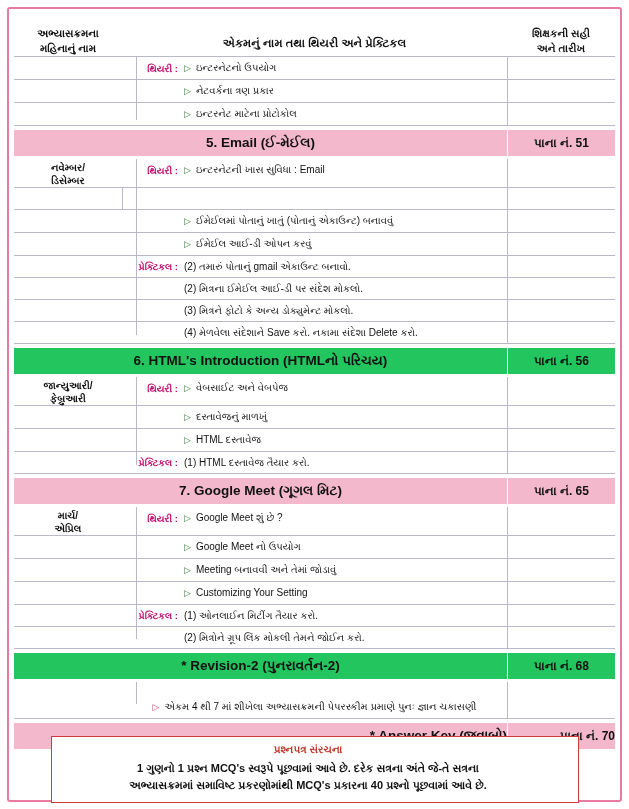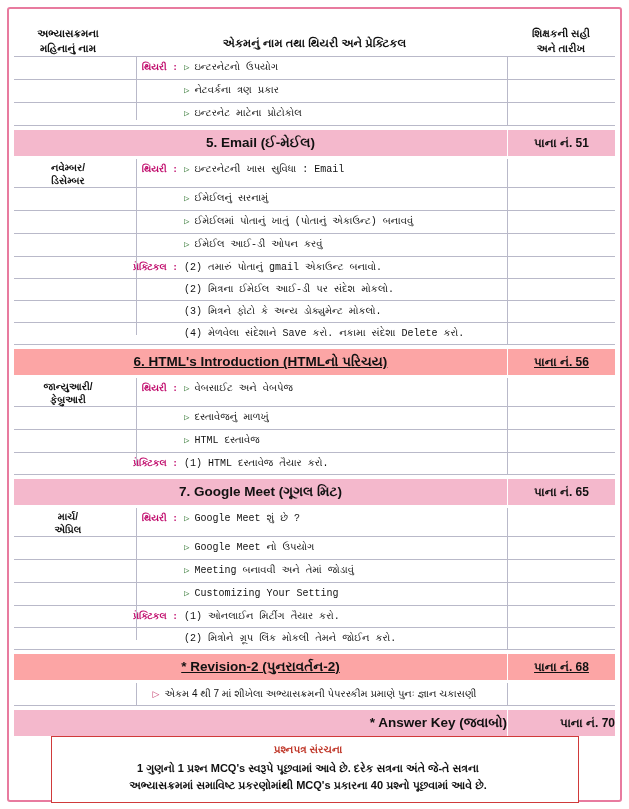--- a/index.html
+++ b/index.html
@@ -92,23 +92,22 @@
   .c-sign {
     width: 108px;
     flex: 0 0 108px;
     border-left: 1.2px solid #b9b9c9;
     box-sizing: border-box;
   }
 
   
   .linerow {
     display: flex;
-    align-items: flex-start;
+    align-items: flex-end;
     min-height: 21px;
-    font-family: Liberation Mono, monospace;
   }
   .lbl {
     width: 62px;
     flex: 0 0 62px;
     text-align: right;
     padding-right: 6px;
     font-size: 9.5px;
     font-weight: bold;
     box-sizing: border-box;
     line-height: 21px;
@@ -159,21 +158,21 @@
     text-align: center;
     font-size: 12px;
     font-weight: bold;
     color: #111;
     height: 26px;
     line-height: 26px;
     border-left: 1.2px solid #ffffff;
     box-sizing: border-box;
   }
   .band.pink .band-title, .band.pink .band-page { background: #f4b8cc; }
-  .band.purple .band-title, .band.purple .band-page { background: #fca5a5; text-decoration: underline; }
+  .band.purple .band-title, .band.purple .band-page { background: #22c55e; }
   .band.rose .band-title, .band.rose .band-page { background: #f4b8cc; text-align: right; }
 
   
   .fullline {
     border-bottom: 1.2px solid #b9b9c9;
     height: 0;
   }
 
   
   .notebox {
@@ -294,26 +293,20 @@
           <div class="lbl theory">થિયરી :</div>
           <div class="itemtxt"><span class="bullet">▷</span><span>ઇન્ટરનેટની ખાસ સુવિધા : Email</span></div>
         </div>
       </div>
       <div class="c-sign"></div>
     </div>
     <div class="fullline"></div>
 
     <div class="row">
       <div class="c-month"></div>
-      <div class="c-body">
-        <div class="linerow">
-          <div class="lbl blank">.</div>
-          <div class="itemtxt"><span class="bullet">▷</span><span>ઈમેઈલનું સરનામું</span></div>
-        </div>
-      </div>
       <div class="c-sign"></div>
     </div>
     <div class="fullline"></div>
 
     <div class="row">
       <div class="c-month"></div>
       <div class="c-body">
         <div class="linerow">
           <div class="lbl blank">.</div>
           <div class="itemtxt"><span class="bullet">▷</span><span>ઈમેઈલમાં પોતાનું ખાતું (પોતાનું એકાઉન્ટ) બનાવવું</span></div>
@@ -533,21 +526,21 @@
   <div class="band purple">
     <div class="band-title">*   Revision-2  (પુનરાવર્તન-2)</div>
     <div class="band-page">પાના નં.  68</div>
   </div>
 
   <div class="section">
     <div class="vline-left" style="top:0; height:22px;"></div>
     <div class="vline-right" style="top:0; height:22px;"></div>
     <div class="row">
       <div class="c-month"></div>
-      <div class="c-body" style="text-align:center;">
+      <div class="c-body" style="text-align:center;margin-top:14px;">
         <div class="itemtxt" style="text-align:center;"><span class="bullet pink">▷</span><span>એકમ 4 થી 7 માં શીખેલા અભ્યાસક્રમની પેપરસ્કીમ પ્રમાણે પુનઃ જ્ઞાન ચકાસણી</span></div>
       </div>
       <div class="c-sign"></div>
     </div>
     <div class="fullline"></div>
   </div>
 
   <div class="band rose">
     <div class="band-title">*   Answer Key (જવાબો)</div>
     <div class="band-page">પાના નં.  70</div>

